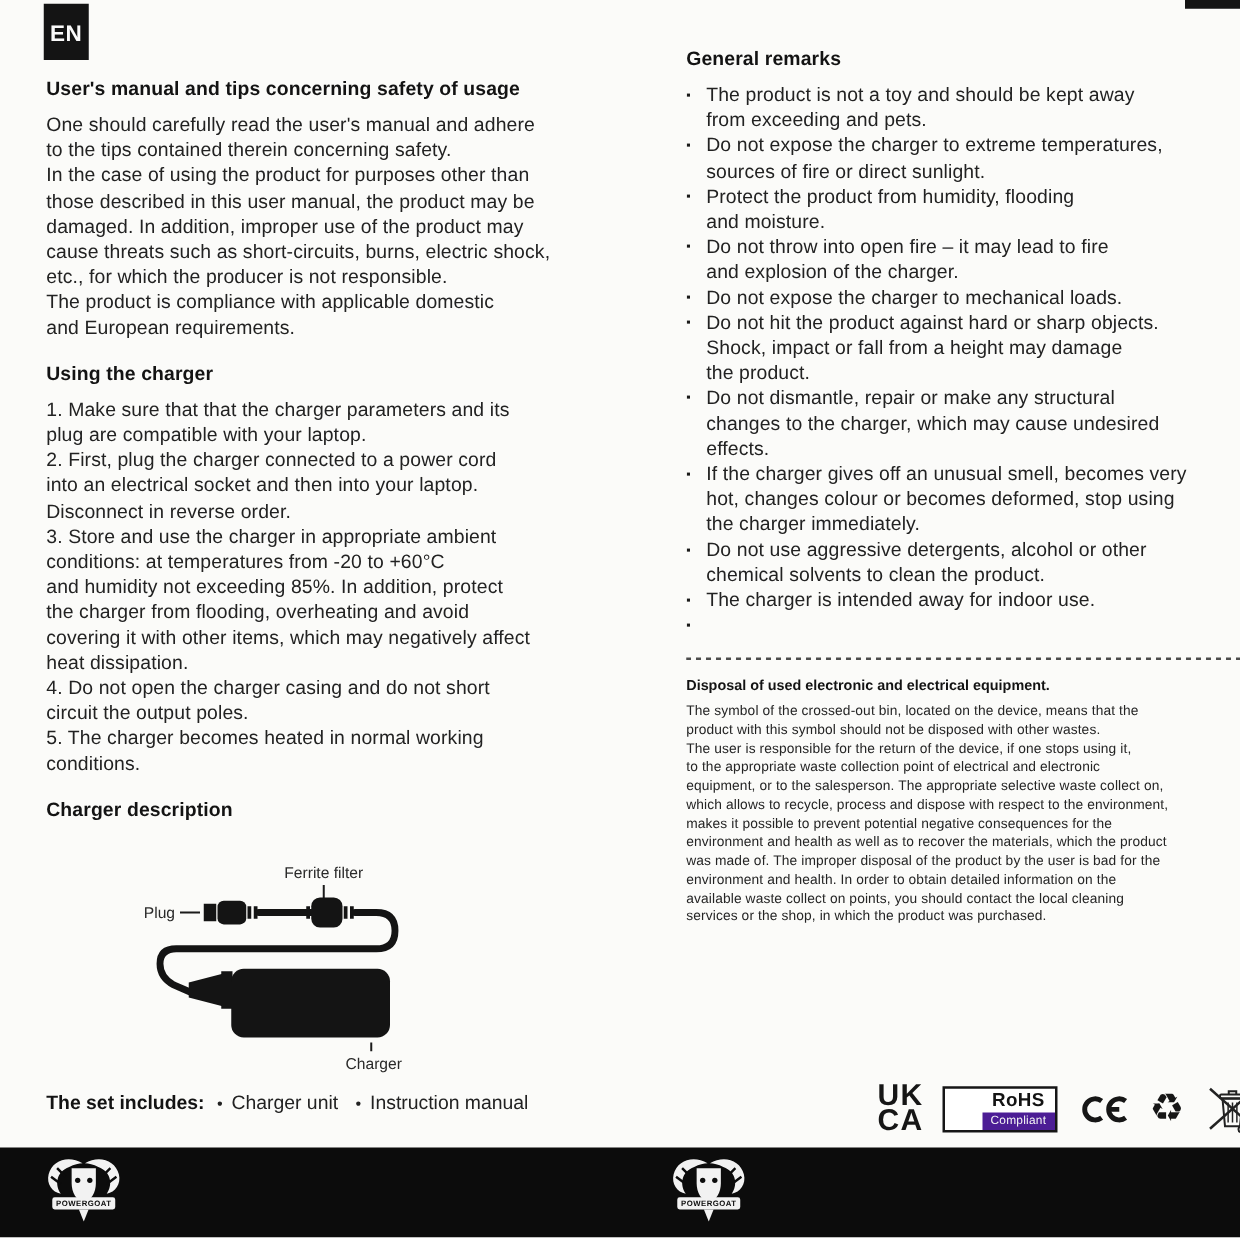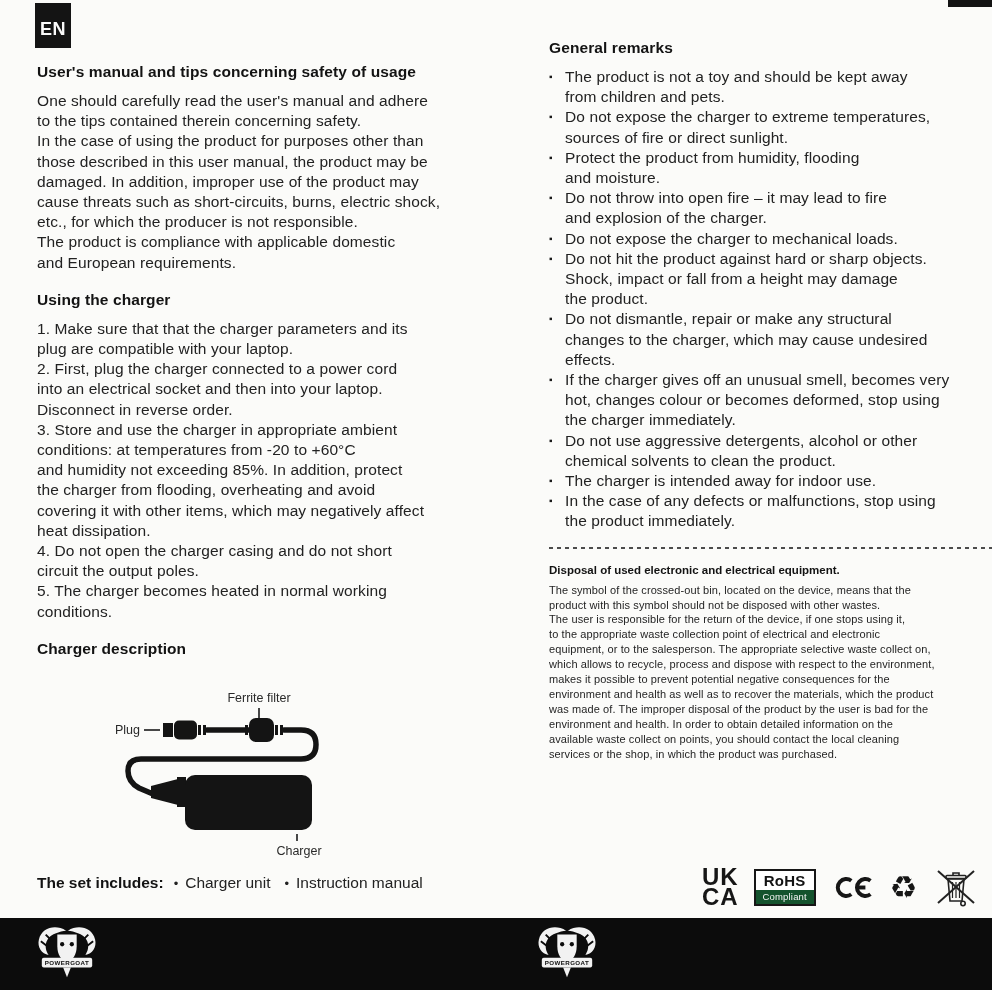--- a/index.html
+++ b/index.html
@@ -10,22 +10,22 @@
     overflow:hidden;
     font-family:"Liberation Sans", sans-serif;
     color:#1e1e1e;
   }
   
   .top-frag{position:absolute;right:0;top:0;width:44px;height:7px;background:#141414;}
   
   .en-badge{
     position:absolute;left:35px;top:3px;width:36px;height:45px;
     background:#141414;color:#fafafa;
-    display:flex;align-items:flex-start;justify-content:center;
-    font-weight:bold;font-size:18px;letter-spacing:0.5px;padding-top:16px;box-sizing:border-box;
+    display:flex;align-items:center;justify-content:center;
+    font-weight:bold;font-size:18px;letter-spacing:0.5px;padding-top:4px;box-sizing:border-box;
   }
   
   .col-left{position:absolute;left:37px;top:62px;width:460px;}
   .col-right{position:absolute;left:531px;top:38px;width:444px;margin-left:18px;}
   h2.sec{
     font-size:15.5px;font-weight:bold;color:#131313;
     margin:0 0 9px 0;letter-spacing:0.1px;line-height:20px;
   }
   h2.sec.mt{margin-top:17px;}
   .body-text{
@@ -53,24 +53,24 @@
   }
   .disposal-h{font-size:11.5px;font-weight:bold;color:#131313;margin:14px 0 6px 0;line-height:14px;}
   .disposal-t{font-size:11px;line-height:14.9px;white-space:pre-line;color:#242424;letter-spacing:0.1px;margin:0;}
   
   .marks{
     position:absolute;left:702px;top:845px;height:50px;
     display:flex;align-items:center;gap:15px;margin-top:17px;
   }
   .ukca{font-weight:bold;font-size:24px;line-height:20px;letter-spacing:1px;color:#161616;}
   .rohs{
-    width:58px;border:2.5px solid #161616;box-sizing:content-box;text-align:center;background:#fff;
+    width:58px;border:2.5px solid #161616;box-sizing:content-box;text-align:center;background:#fff;padding-left:30px;
   }
   .rohs-top{font-weight:bold;font-size:15px;line-height:19px;color:#131313;letter-spacing:0.3px;}
-  .rohs-bot{background:#14532d;color:#f5f5f5;font-size:9.5px;line-height:14px;letter-spacing:0.2px;}
+  .rohs-bot{background:#4c1d95;color:#f5f5f5;font-size:9.5px;line-height:14px;letter-spacing:0.2px;}
   .recycle{font-size:31px;line-height:32px;color:#161616;font-family:"DejaVu Sans", sans-serif;}
   
   .bottom-bar{position:absolute;left:0;top:918px;width:992px;height:72px;background:#0c0c0c;}
   .pg-logo{position:absolute;top:4px;}
   .pg-logo.one{left:36px;}
   .pg-logo.two{left:536px;}
 </style>
 </head>
 <body>
 
@@ -164,21 +164,21 @@
     </div>
   </div>
 
   <div class="col-right">
     <h2 class="sec">General remarks</h2>
 
     <div class="bullets">
         <div class="bullet">
         <span class="bmark">▪</span>
         <span class="btext">The product is not a toy and should be kept away
-from children and pets.</span>
+from exceeding and pets.</span>
       </div>
         <div class="bullet">
         <span class="bmark">▪</span>
         <span class="btext">Do not expose the charger to extreme temperatures,
 sources of fire or direct sunlight.</span>
       </div>
         <div class="bullet">
         <span class="bmark">▪</span>
         <span class="btext">Protect the product from humidity, flooding
 and moisture.</span>
@@ -214,22 +214,20 @@
         <span class="bmark">▪</span>
         <span class="btext">Do not use aggressive detergents, alcohol or other
 chemical solvents to clean the product.</span>
       </div>
         <div class="bullet">
         <span class="bmark">▪</span>
         <span class="btext">The charger is intended away for indoor use.</span>
       </div>
         <div class="bullet">
         <span class="bmark">▪</span>
-        <span class="btext">In the case of any defects or malfunctions, stop using
-the product immediately.</span>
       </div>
       </div>
 
     <div class="divider"></div>
 
     <div class="disposal-h">Disposal of used electronic and electrical equipment.</div>
     <p class="disposal-t">The symbol of the crossed-out bin, located on the device, means that the
 product with this symbol should not be disposed with other wastes.
 The user is responsible for the return of the device, if one stops using it,
 to the appropriate waste collection point of electrical and electronic

